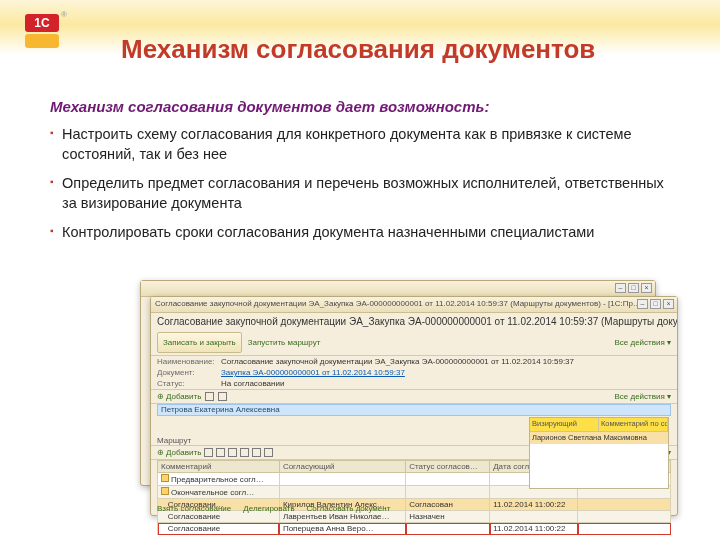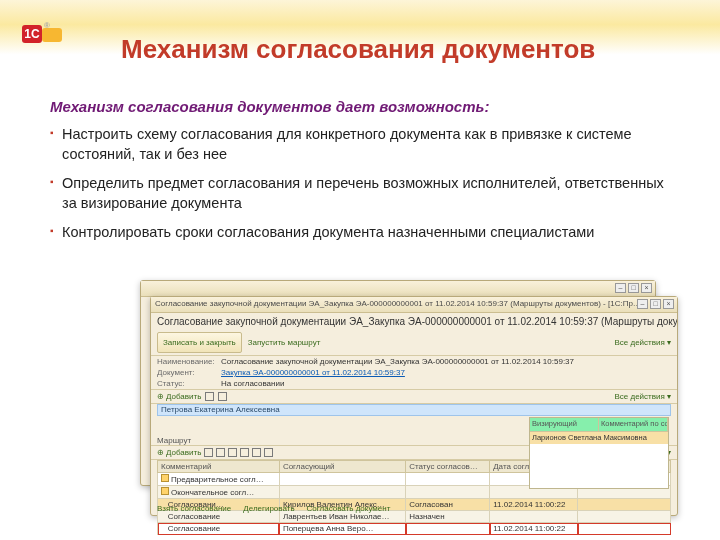--- a/index.html
+++ b/index.html
@@ -1,18 +1,18 @@
 <!DOCTYPE html>
 <html><head>
 <meta charset="utf-8">
 <style>
   * { box-sizing: border-box; margin: 0; padding: 0; }
   body { width: 720px; height: 540px; font-family: Arial, sans-serif; background: #fff; overflow: hidden; position: relative; }
   .header-band { height: 88px; background: linear-gradient(180deg, #fdf5d8 0%, #fbe9a0 28%, #fff 62%); position: relative; padding: 14px 0 0 22px; }
-  .logo { width: 40px; height: 40px; display: flex; flex-direction: row; align-items: center; }
+  .logo { width: 40px; height: 40px; display: flex; flex-direction: column; align-items: center; }
   .logo-top { width: 34px; height: 18px; background: #d2232a; border-radius: 3px; display: flex; align-items: center; justify-content: center; color: #fff; font-size: 12px; font-weight: bold; position: relative; }
   .logo-top::after { content: "®"; position: absolute; top: -4px; right: -8px; font-size: 8px; color: #a7a7a7; }
   .logo-bot { width: 34px; height: 14px; background: #f7b731; border-radius: 3px; margin-top: 2px; }
   .slide-title { position: absolute; left: 121px; top: 34px; font-size: 26px; font-weight: bold; color: #c23b29; }
   .content { padding: 10px 40px 0 50px; }
   .subtitle { color: #701a75; font-style: italic; font-weight: bold; font-size: 15px; margin-bottom: 10px; }
   ul.bullets { list-style: none; }
   ul.bullets li { position: relative; padding-left: 12px; font-size: 14.5px; color: #222; line-height: 1.35; margin-bottom: 10px; }
   ul.bullets li::before { content: "▪"; position: absolute; left: 0; top: 1px; color: #c23b29; font-size: 10px; }
   .screenshot { position: absolute; left: 140px; top: 280px; width: 540px; height: 238px; }
@@ -40,21 +40,21 @@
   .route-tool { display: flex; align-items: center; gap: 3px; padding: 2px 6px; border-top: 1px solid #d6cba5; border-bottom: 1px solid #d6cba5; font-size: 8px; }
   .table { width: calc(100% - 12px); margin: 0 6px; border-collapse: collapse; font-size: 8px; }
   .table th { background: #eee7cf; border: 1px solid #cfc49c; padding: 1px 3px; text-align: left; font-weight: normal; color: #555; white-space: nowrap; }
   .table td { border: 1px solid #d9d2b8; padding: 1px 3px; background: #fff; white-space: nowrap; }
   .table td.alt { background: #f7f3e6; }
   .tree-ico { display: inline-block; width: 8px; height: 8px; background: #ffd36b; border: 1px solid #b99233; margin-right: 2px; }
   .row-hl td { outline: 1.5px solid #d43a2a; outline-offset: -1px; position: relative; z-index: 2; }
   .row-sel td { background: #f8e0a6 !important; }
   .footer-actions { position: absolute; bottom: 2px; left: 6px; display: flex; gap: 12px; font-size: 8px; color: #3a6b1e; }
   .side-box { position: absolute; right: 8px; top: 120px; width: 140px; height: 72px; border: 1px solid #bfb68e; background: #fff; }
-  .side-box .shead { height: 14px; background: #86efac; border-bottom: 1px solid #cfc49c; display:flex; }
+  .side-box .shead { height: 14px; background: #fde047; border-bottom: 1px solid #cfc49c; display:flex; }
   .side-box .shead div { flex:1; border-right:1px solid #cfc49c; font-size:7.5px; padding:1px 2px; color:#555; white-space:nowrap; overflow:hidden; }
   .side-box .srow { height: 12px; background:#f8e0a6; font-size:7.5px; padding:1px 2px; color:#333; white-space:nowrap; overflow:hidden; }
 </style>
 </head>
 <body>
 
 <div class="header-band">
   <div class="logo">
     <div class="logo-top">1С</div>
     <div class="logo-bot"></div>

